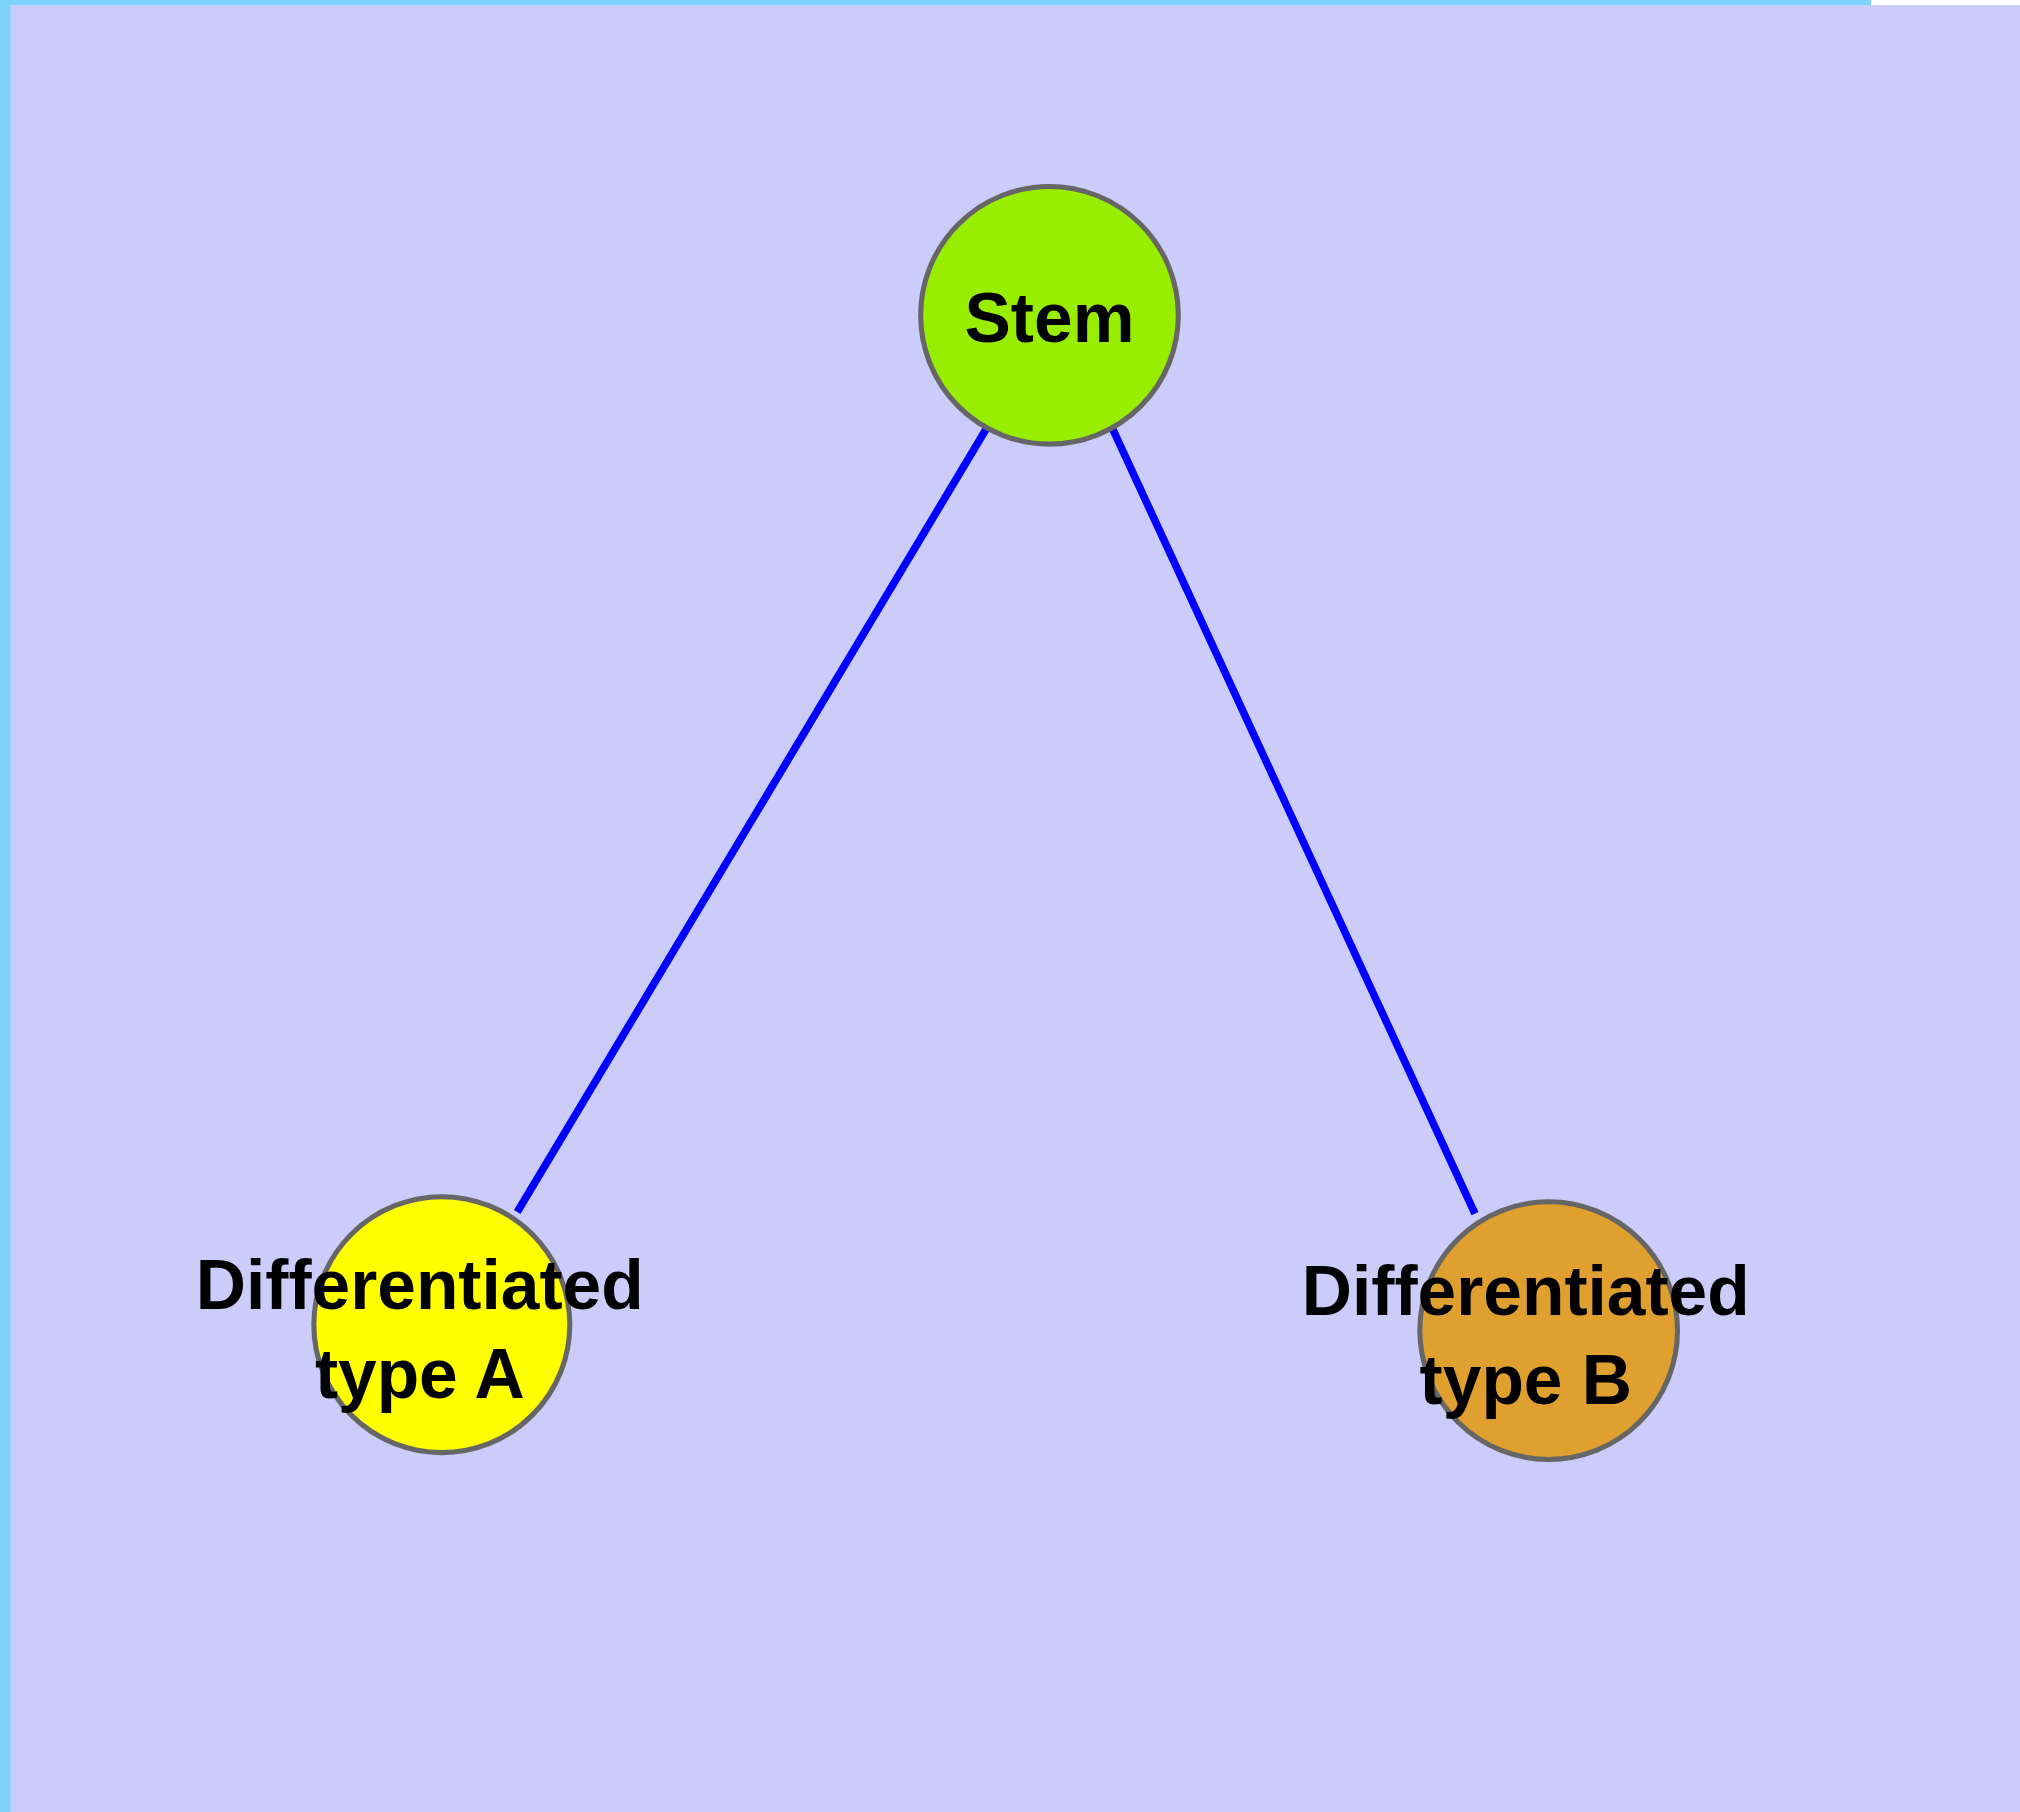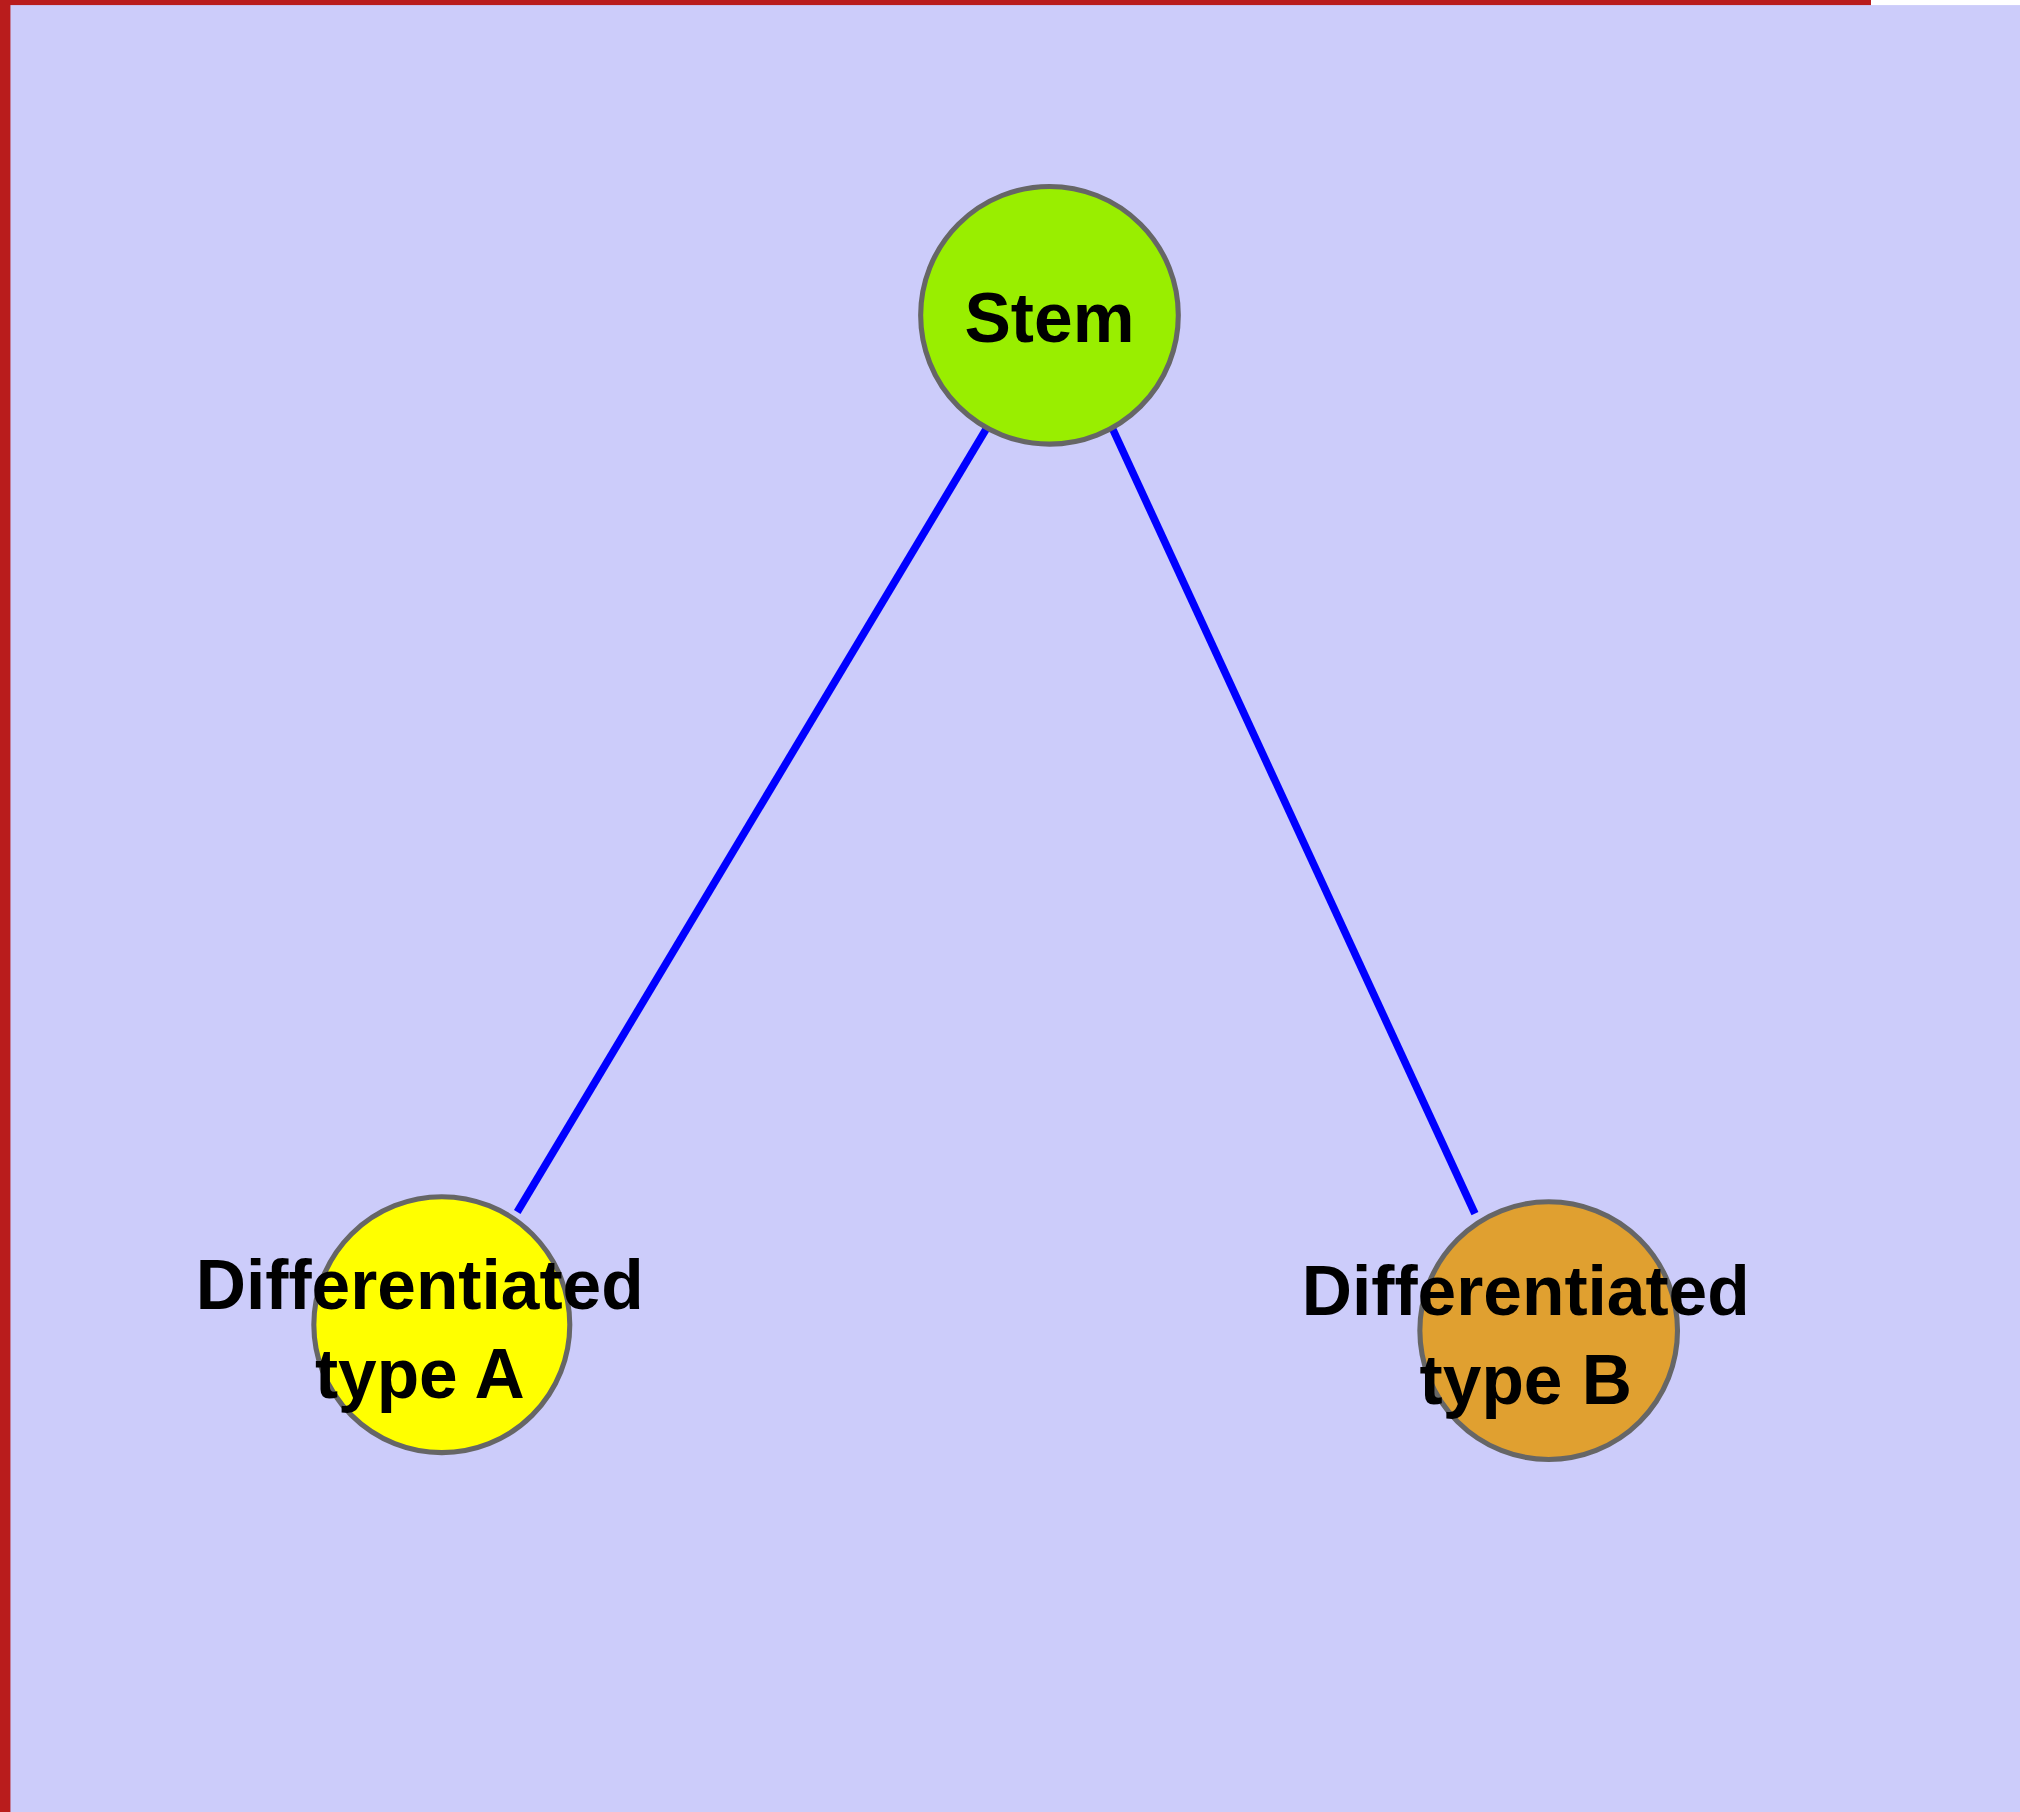--- a/index.html
+++ b/index.html
@@ -10,21 +10,21 @@
   body {
     width: 2021px;
     height: 1812px;
     overflow: hidden;
     font-family: "Liberation Sans", sans-serif;
   }
   #canvas-root {
     position: relative;
     width: 1871px;
     height: 1812px;
-    background: #b91c1c;
+    background: #7dd3fc;
   }
   #graph-svg {
     display: block;
     width: 2021px;
     height: 1812px;
   }
   .node-label {
     font-family: "Liberation Sans", sans-serif;
     font-weight: bold;
     font-size: 82px;

